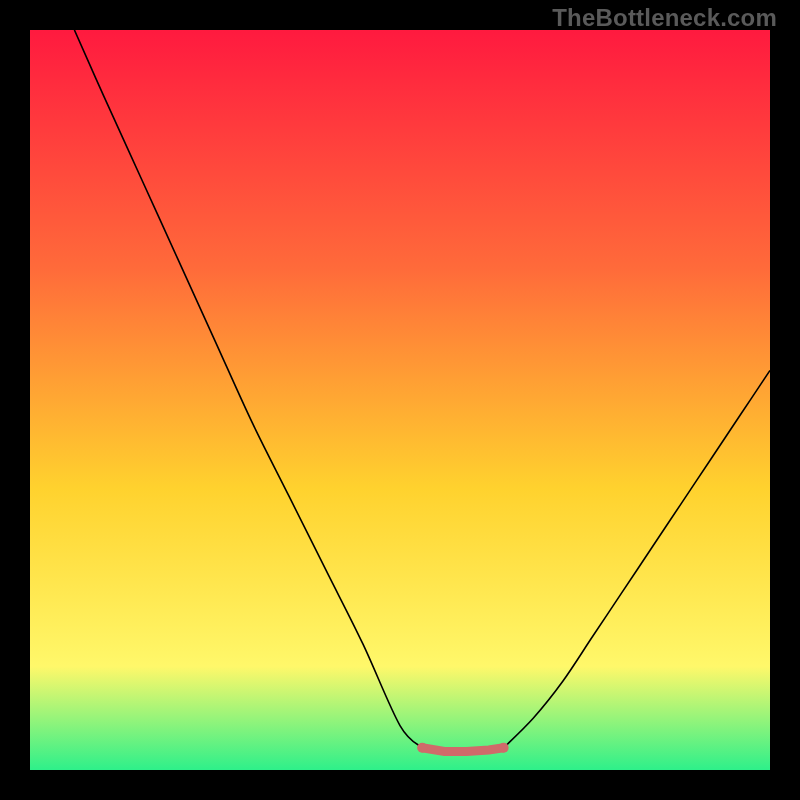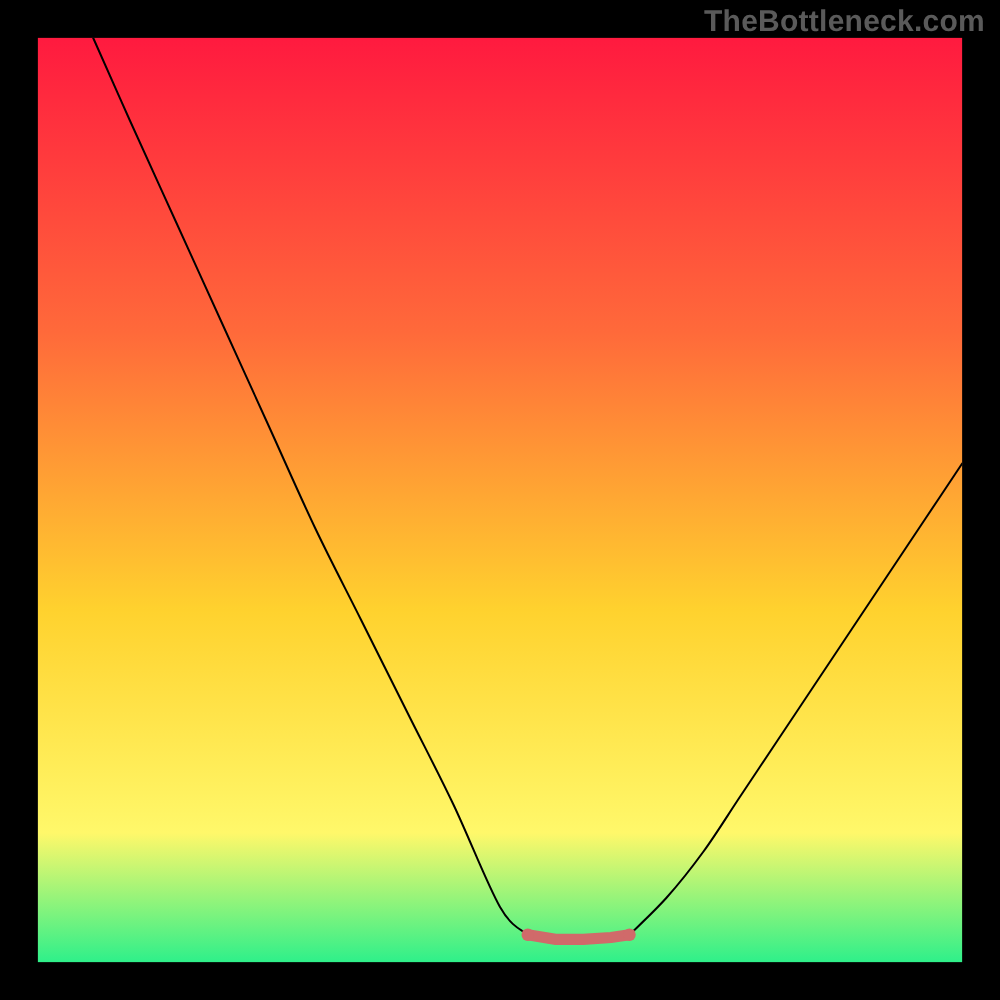--- a/index.html
+++ b/index.html
@@ -6,21 +6,21 @@
   html, body { width: 800px; height: 800px; overflow: hidden; background: #000; }
   .stage {
     position: relative;
     width: 800px;
     height: 800px;
     background: #000;
   }
   .watermark {
     position: absolute;
     top: 4px;
-    right: 12px;
+    right: 23px;
     font-family: Arial, Helvetica, sans-serif;
     font-size: 24px;
     font-weight: 600;
     color: #5a5a5a;
     letter-spacing: 0.2px;
     z-index: 5;
     margin-left: 11px;
   }
   .plot-frame {
     position: absolute;

